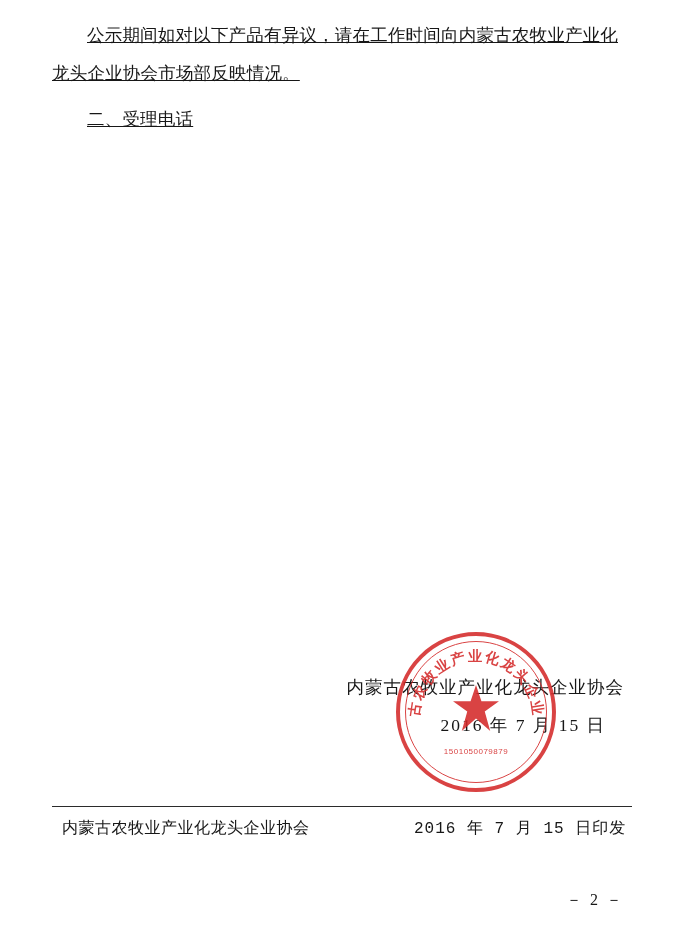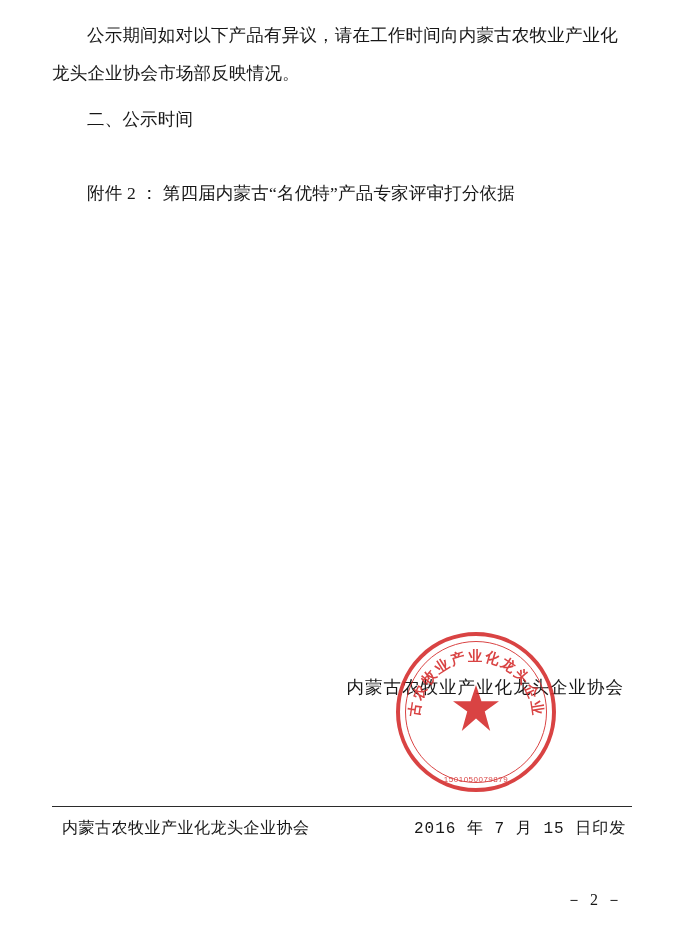--- a/index.html
+++ b/index.html
@@ -20,20 +20,21 @@
     width: 684px;
     height: 941px;
     box-sizing: border-box;
     padding: 0 52px;
   }
   .body-text {
     font-size: 17.5px;
     line-height: 38px;
     letter-spacing: 0.2px;
     color: #171717;
+    text-decoration: underline;
   }
   .para {
     margin: 0;
     text-indent: 35px;
   }
   .block-top {
     padding-top: 16px;
   }
   .gap-small { height: 8px; }
   .gap-medium { height: 36px; }
@@ -98,21 +99,21 @@
     fill: #d42a2a;
     font-family: "Liberation Serif", serif;
     font-size: 15px;
     font-weight: bold;
     letter-spacing: 2px;
   }
   .seal-code {
     position: absolute;
     left: 0;
     right: 0;
-    bottom: 4px;
+    bottom: 32px;
     text-align: center;
     font-size: 8px;
     color: #d42a2a;
     letter-spacing: 0.5px;
     font-family: "Liberation Sans", sans-serif;
   }
 
   
   .footer {
     position: absolute;
@@ -150,27 +151,27 @@
   }
 </style>
 </head>
 <body>
 
 <div class="page">
 
   <div class="body-text block-top">
     <p class="para">公示期间如对以下产品有异议，请在工作时间向内蒙古农牧业产业化龙头企业协会市场部反映情况。</p>
     <div class="gap-small"></div>
-    <p class="para">二、公示时间</p>
+    <p class="para">二、受理电话</p>
     <div class="gap-medium"></div>
-    <p class="para">附件 2 ： 第四届内蒙古“名优特”产品专家评审打分依据</p>
   </div>
 
   <div class="sign-area">
     <div class="sign-line">内蒙古农牧业产业化龙头企业协会</div>
+    <div class="sign-line date">2016 年 7 月 15 日</div>
   </div>
 
   <div class="seal">
     <div class="seal-inner"></div>
     <svg class="seal-arc" viewBox="0 0 160 160">
       <defs>
         <path id="sealCurve" d="M 20,86 A 60,60 0 1 1 140,86"></path>
       </defs>
       <text>
         <textPath href="#sealCurve" startOffset="50%" text-anchor="middle">内蒙古农牧业产业化龙头企业协会</textPath>

